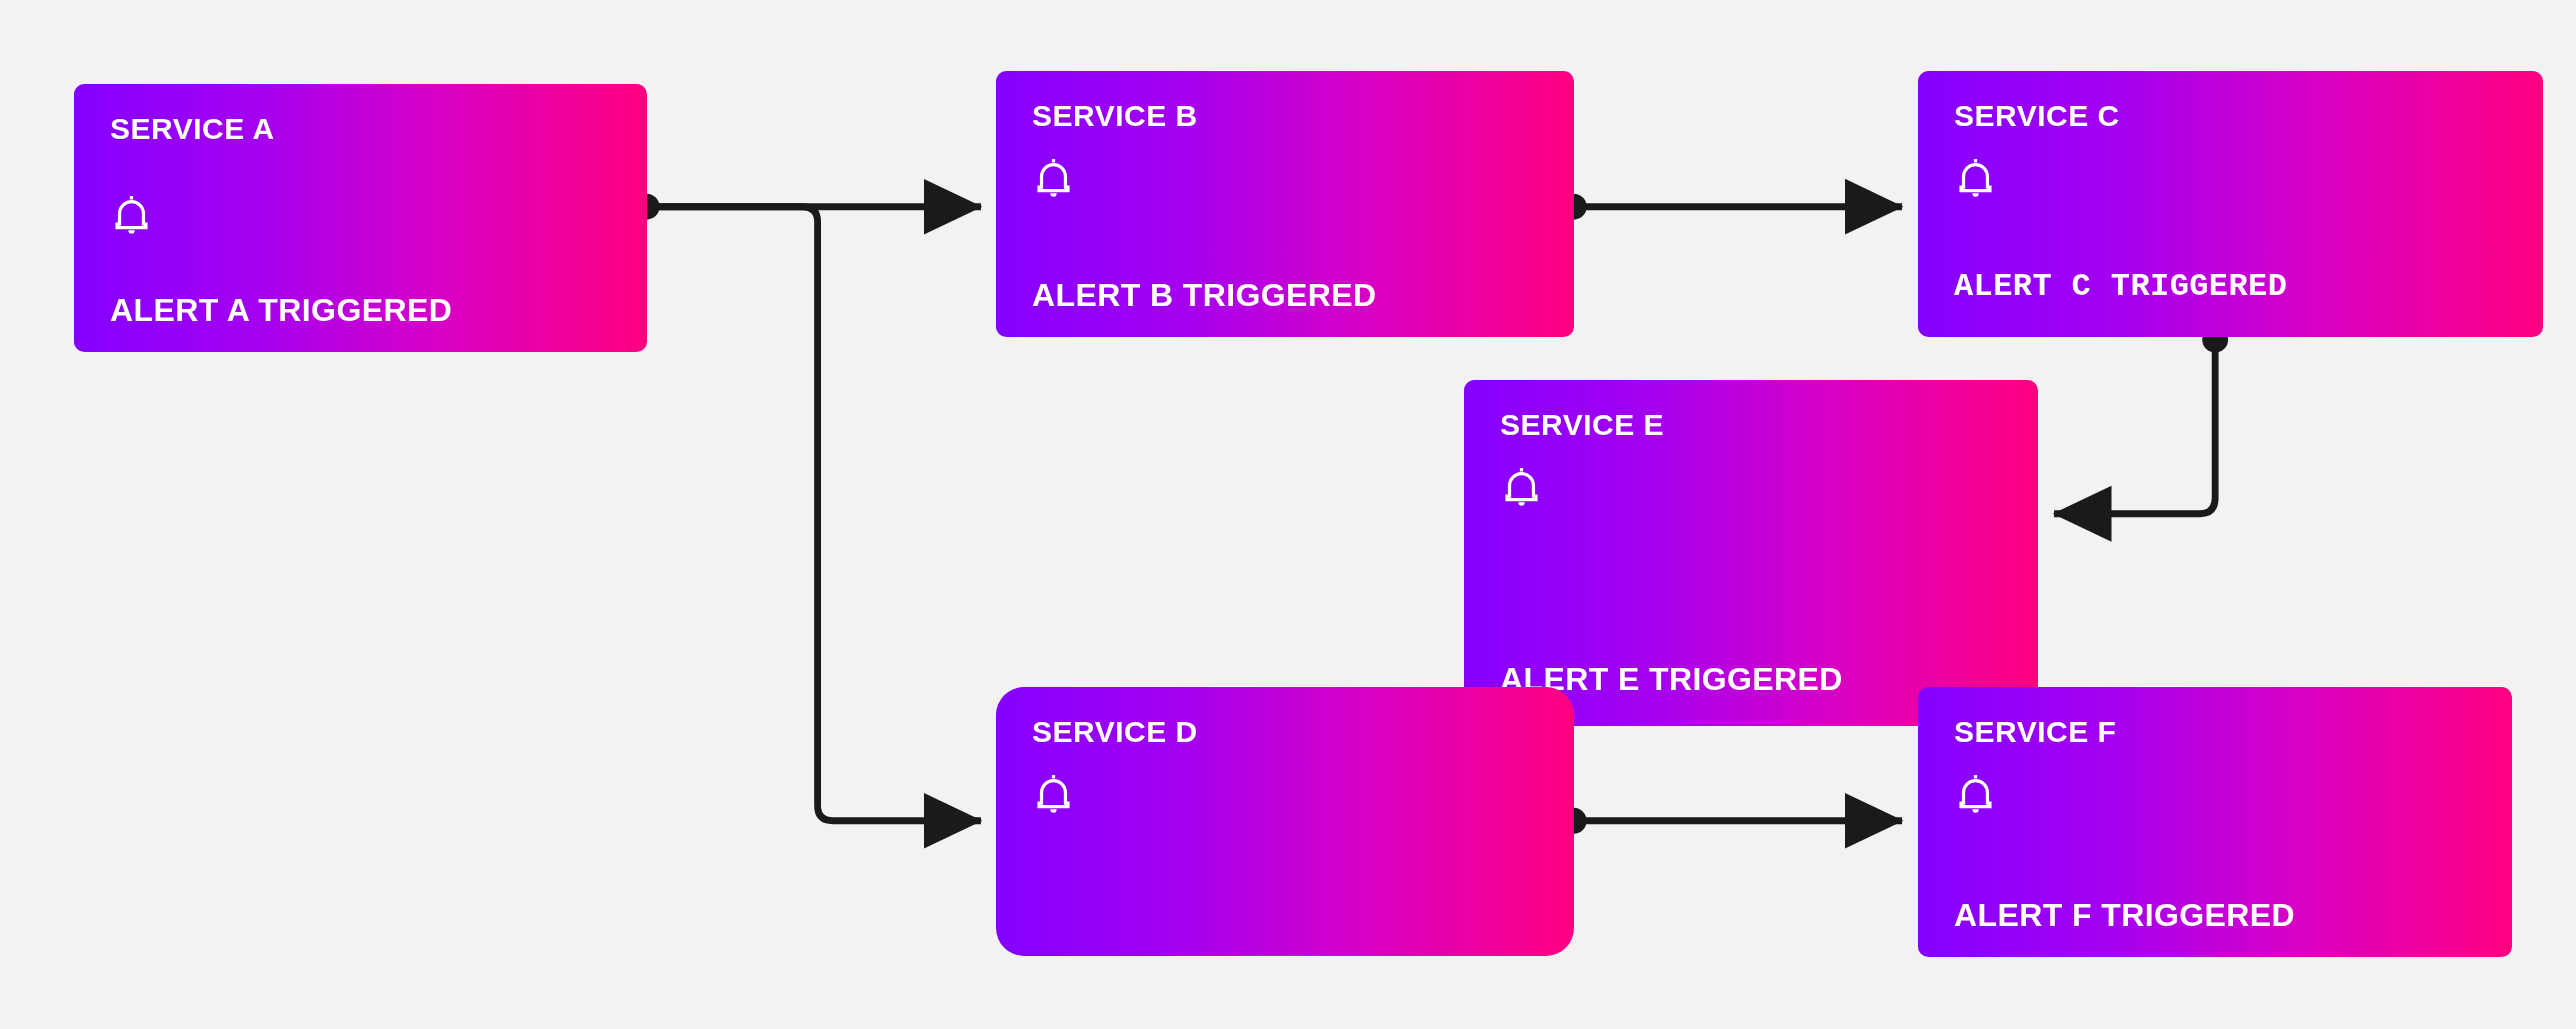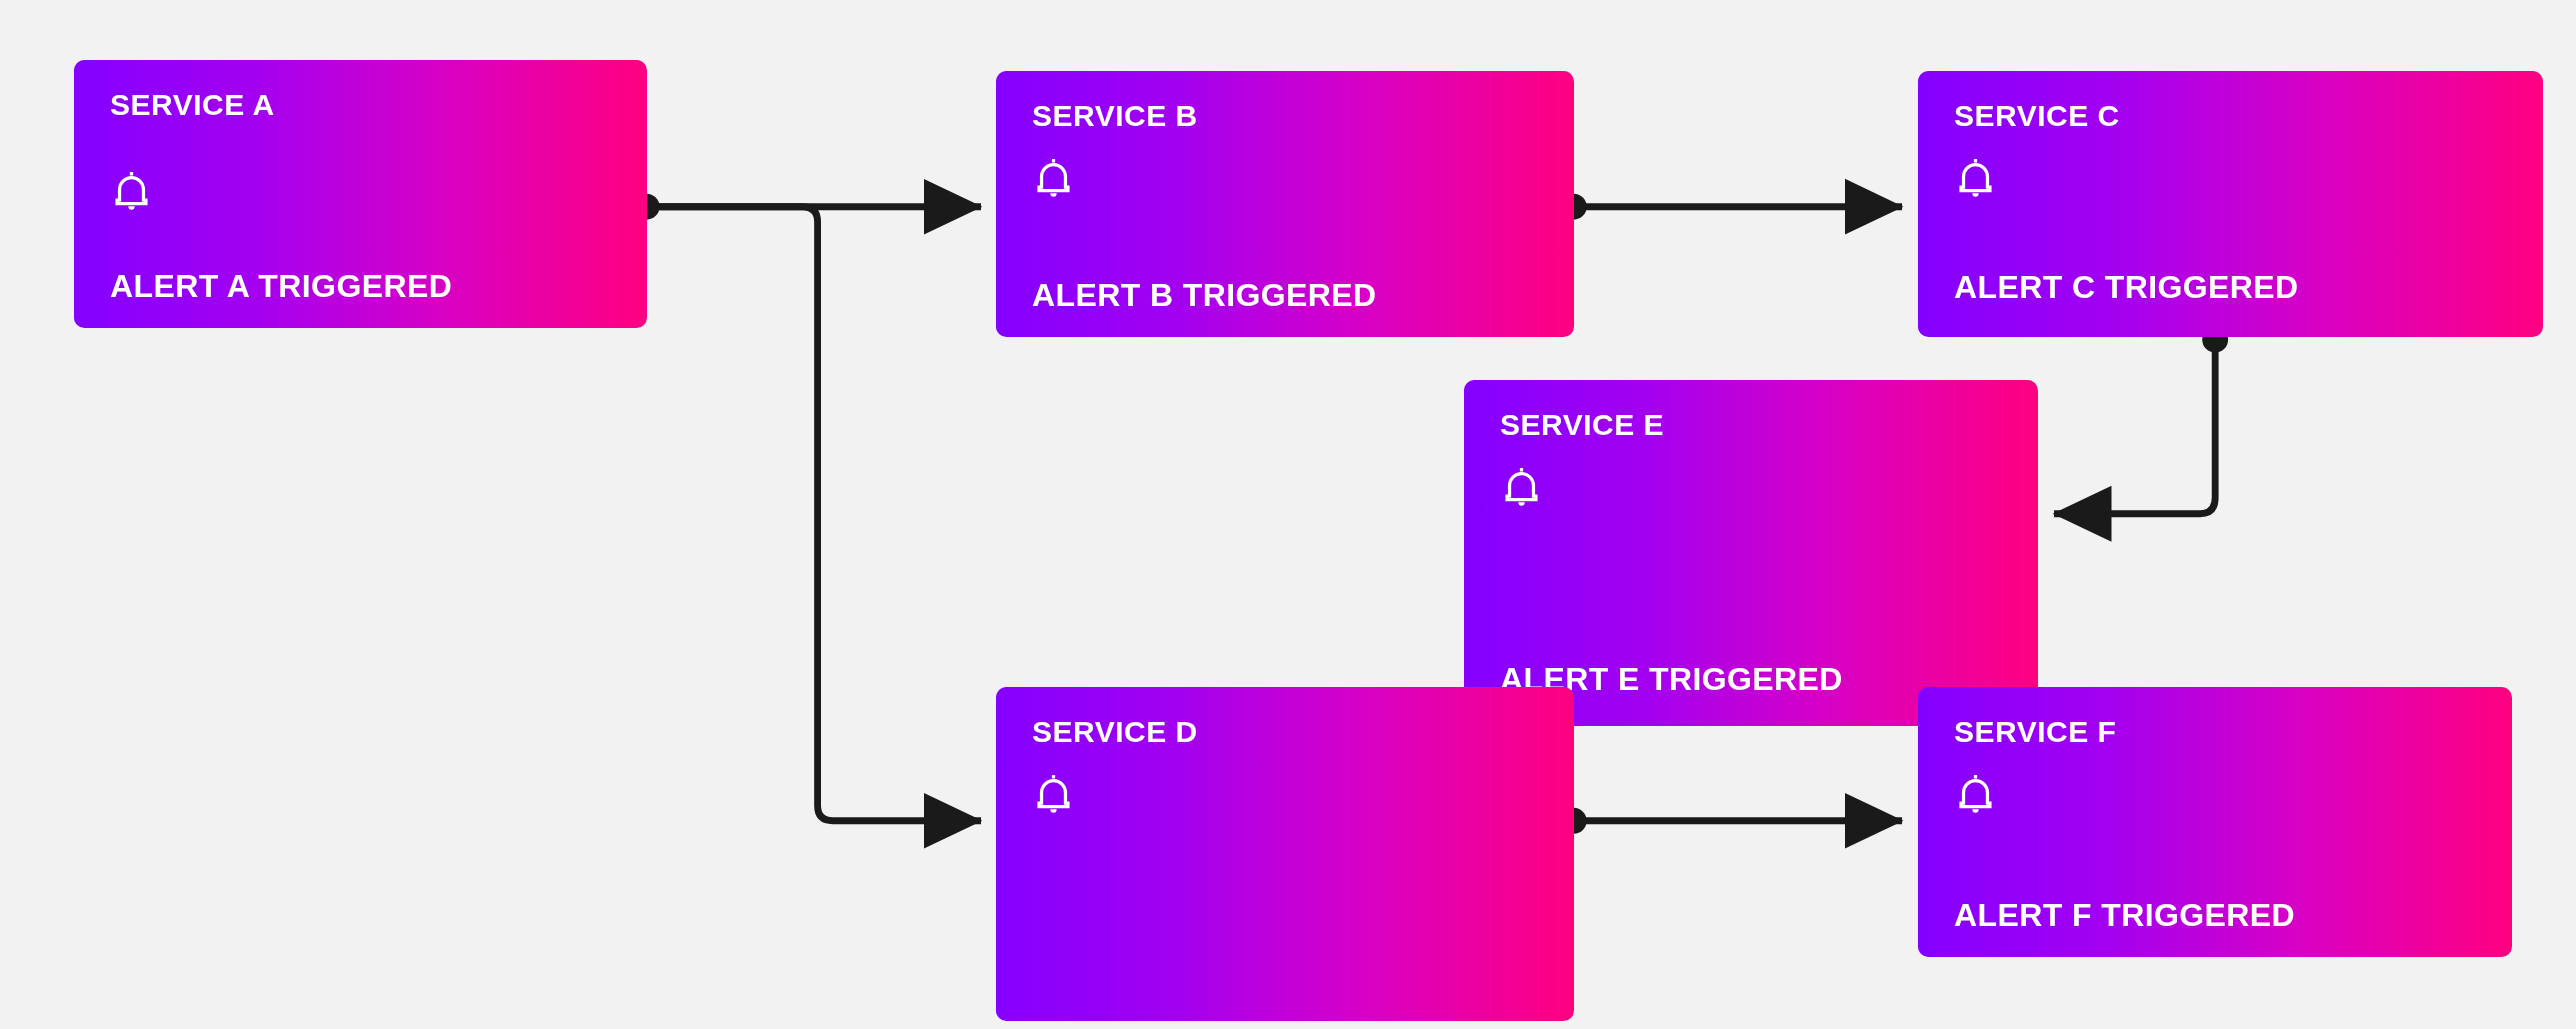--- a/index.html
+++ b/index.html
@@ -66,30 +66,30 @@
   .node-alert {
     font-size: 32px;
     font-weight: 700;
     letter-spacing: 0.4px;
     line-height: 1;
     white-space: nowrap;
     margin-top: auto;
   }
 
   
-  #node-a { left: 74px;   top: 60px;  width: 573px; height: 268px; gap: 24px; }
+  #node-a { left: 74px;   top: 84px;  width: 573px; height: 268px; gap: 24px; }
   #node-b { left: 996px; top: 71px;  width: 578px; height: 266px; }
   #node-c { left: 1918px; top: 71px;  width: 625px; height: 266px; }
   #node-e { left: 1464px; top: 380px; width: 574px; height: 346px; }
-  #node-d { left: 996px; top: 687px; width: 578px; height: 334px; }
+  #node-d { left: 996px; top: 687px; width: 578px; height: 269px; border-radius: 28px; }
   #node-f { left: 1918px; top: 687px; width: 594px; height: 270px; }
 
   
   #node-e .node-alert { margin-bottom: 4.6px; }
-  #node-c .node-alert { margin-bottom: 7.6px; }
+  #node-c .node-alert { margin-bottom: 7.6px; font-family: Liberation Mono, monospace; }
 </style>
 </head>
 <body>
 
 <div id="canvas">
 
   <svg class="edge-layer" viewBox="0 0 3388 1354" width="2576" height="1029" xmlns="http://www.w3.org/2000/svg">
     <defs>
       <marker id="arrowhead" markerWidth="9" markerHeight="9" refX="8.4" refY="4.5" orient="auto" markerUnits="strokeWidth">
         <path d="M0,0.4 L8.6,4.5 L0,8.6 z" fill="#1a1a1a"></path>

